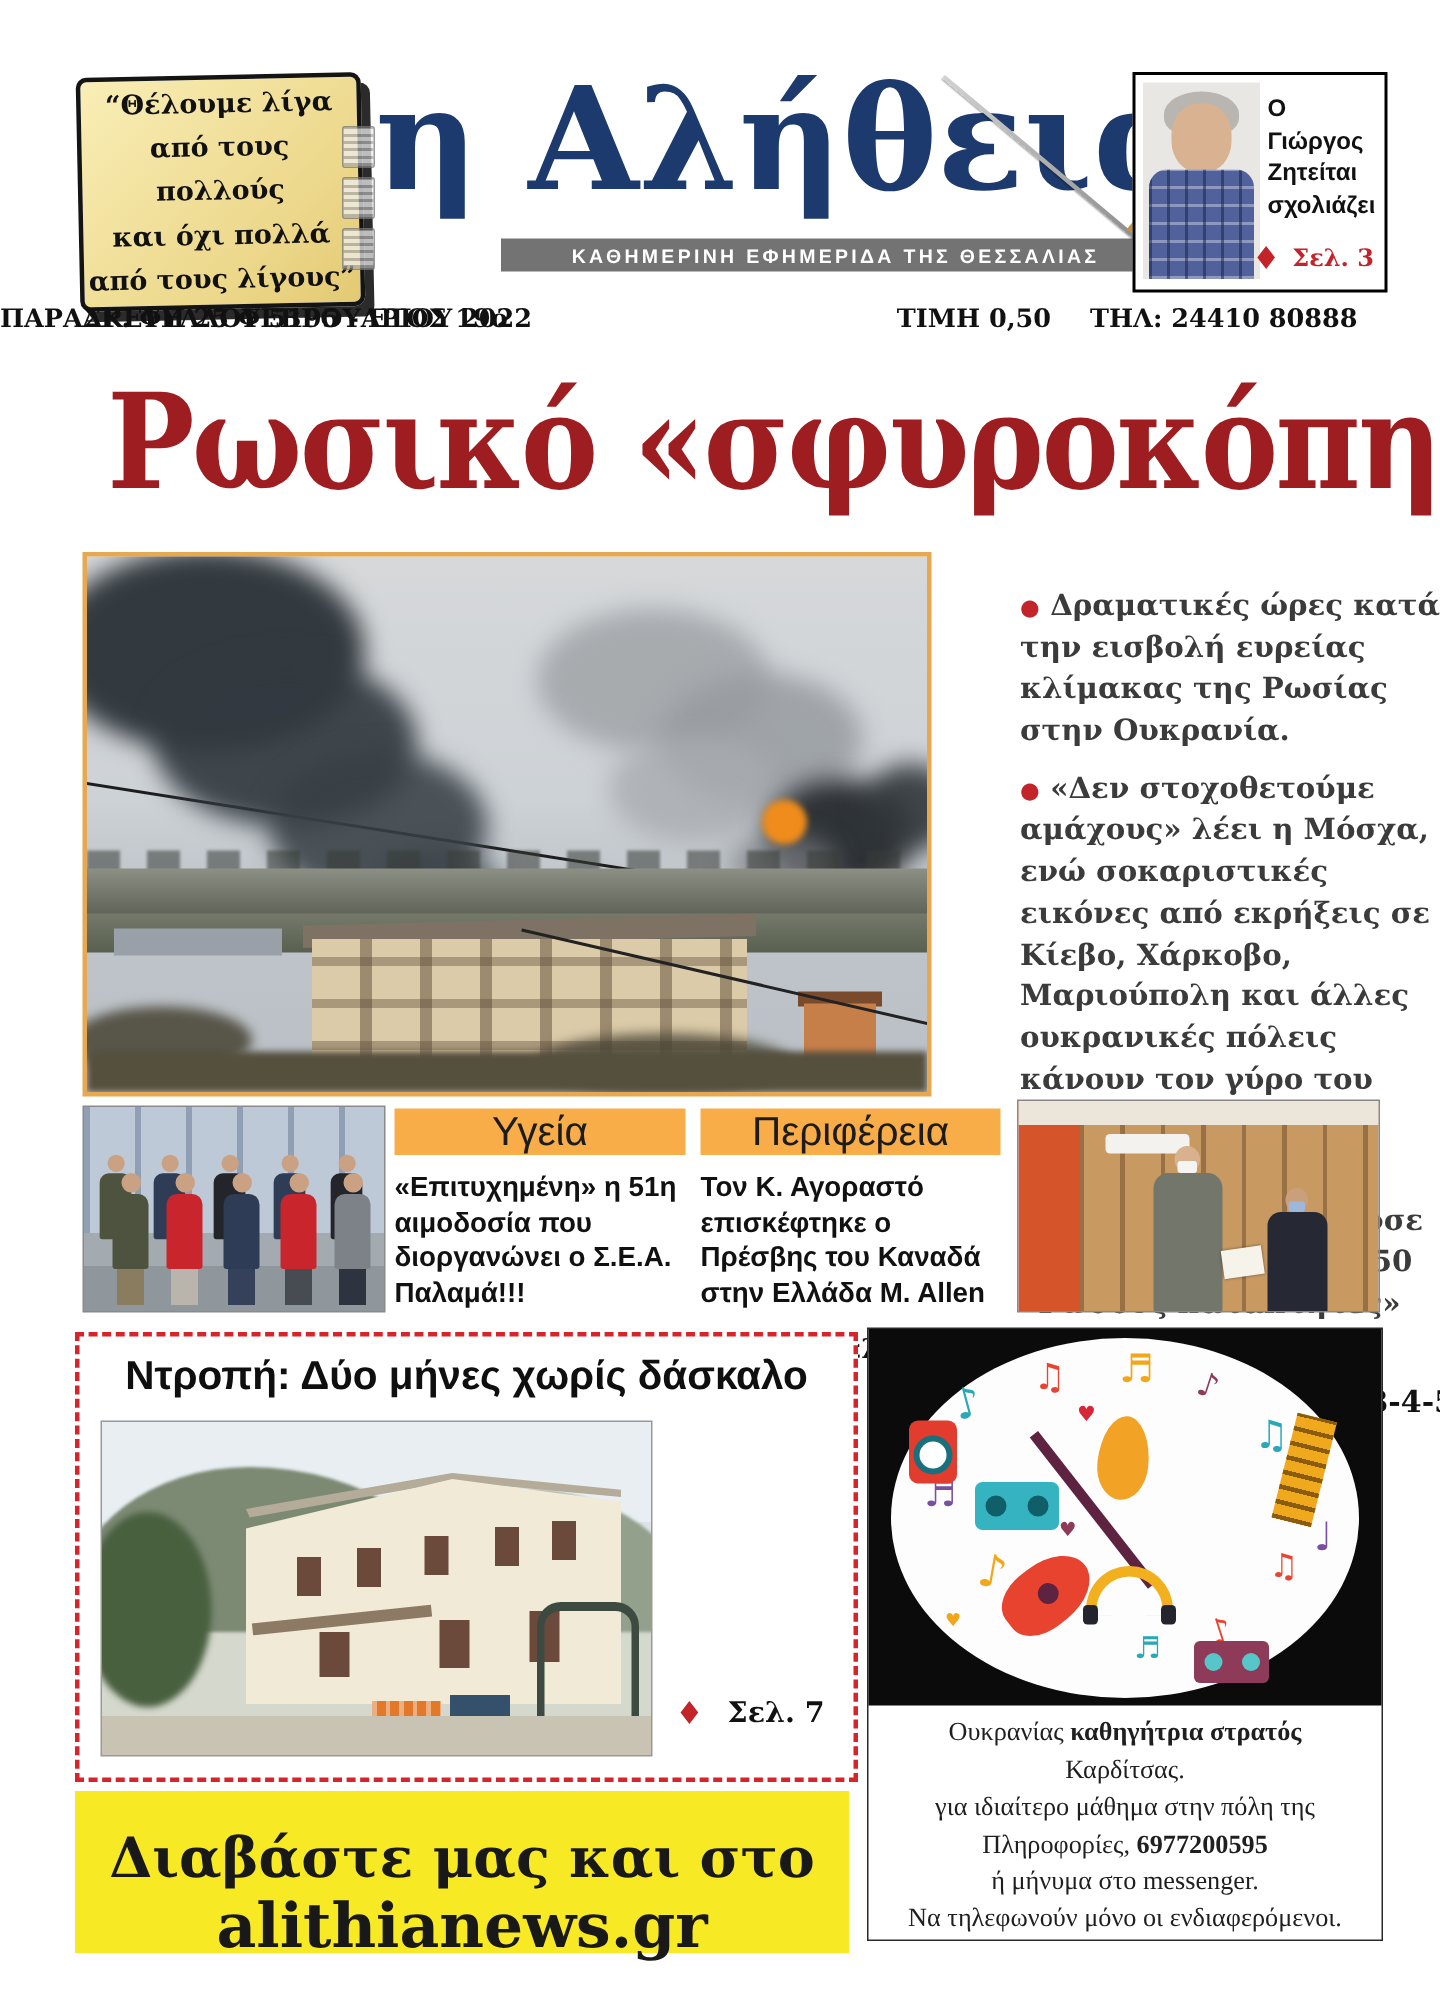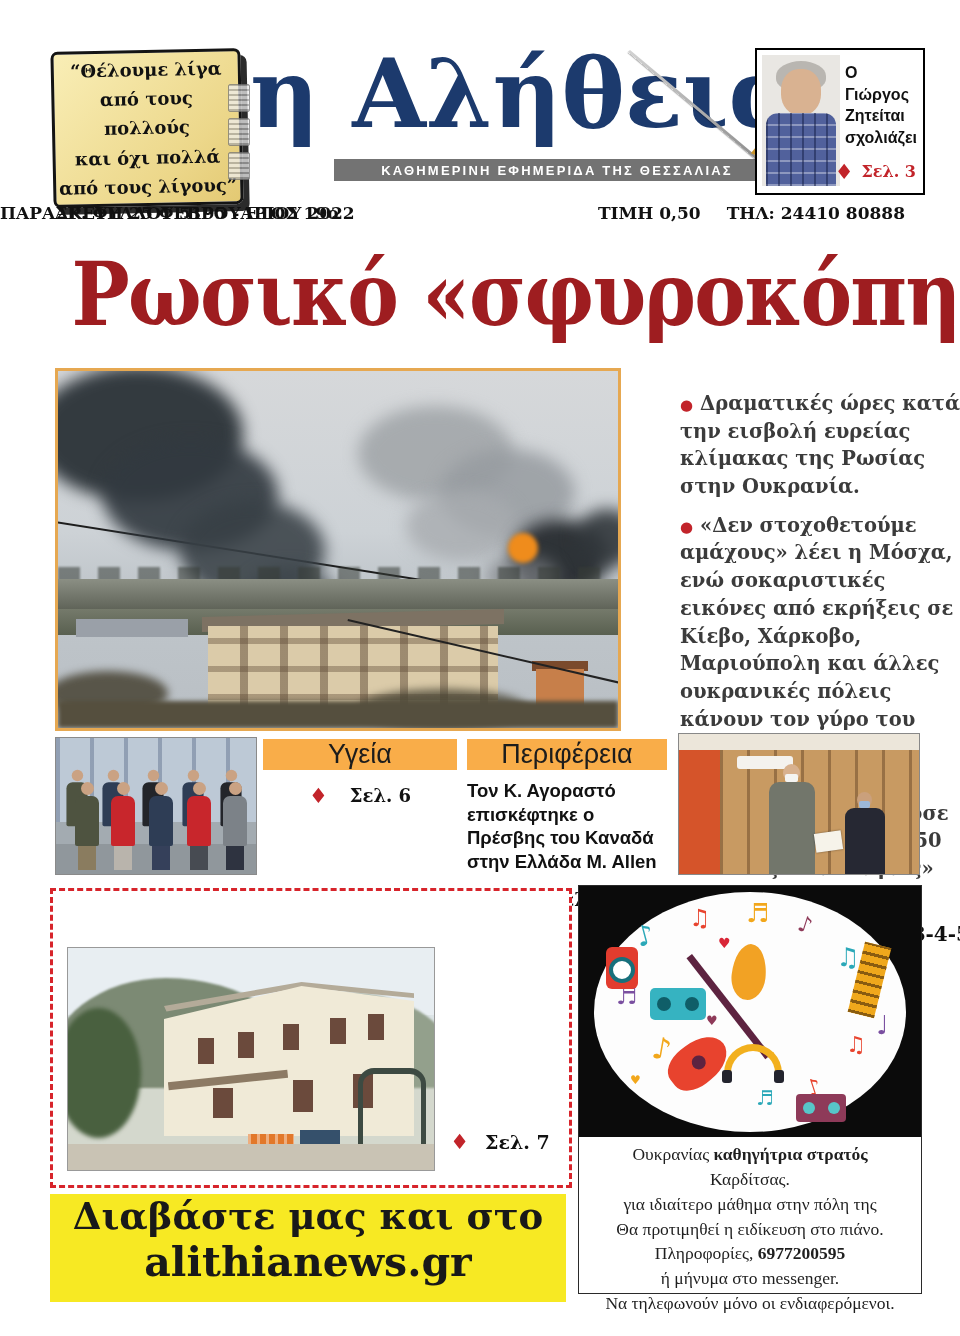--- a/index.html
+++ b/index.html
@@ -155,21 +155,21 @@
   .sground{position:absolute;left:0;bottom:0;width:100%;height:26px;background:#c9c3b4;}
   .swing{position:absolute;right:8px;top:120px;width:58px;height:70px;border-left:5px solid #3d4a42;
          border-right:5px solid #3d4a42;border-top:6px solid #3d4a42;border-radius:16px 16px 0 0;}
   .schooltext{position:absolute;left:390px;top:66px;width:114px;text-align:center;
       font-family:"DejaVu Serif",serif;font-weight:bold;font-size:19px;line-height:1.75;color:#222;}
   .schoolpage{position:absolute;left:390px;top:238px;width:114px;display:flex;justify-content:center;
       gap:16px;align-items:center;font-family:"DejaVu Serif",serif;font-weight:bold;font-size:19px;color:#111;}
 
   
   .yellowbanner{left:50px;top:1194px;width:516px;height:108px;background:#f7e923;text-align:center;}
-  .yb1{margin-top:0;font-family:"DejaVu Serif",serif;font-weight:bold;font-size:37px;color:#191919;}
+  .yb1{margin-top:22px;font-family:"DejaVu Serif",serif;font-weight:bold;font-size:37px;color:#191919;}
   .yb2{font-family:"DejaVu Serif",serif;font-weight:bold;font-size:41px;color:#191919;}
 
   
   .musicad{left:578px;top:885px;width:342px;height:407px;border:1px solid #2a2a2a;background:#fff;}
   .mblack{position:absolute;left:0;top:0;width:100%;height:251px;background:#0b0b0b;overflow:hidden;}
   .mellipse{position:absolute;left:15px;top:6px;width:312px;height:240px;background:#fdfdfd;border-radius:50%;}
   .mi{position:absolute;font-family:"DejaVu Sans",sans-serif;font-weight:bold;line-height:1;}
   .n1{left:42px;top:30px;font-size:28px;color:#2aa8b8;transform:rotate(-15deg);}
   .n2{left:95px;top:14px;font-size:24px;color:#e8442f;}
   .n3{left:152px;top:8px;font-size:26px;color:#f2a71b;}
@@ -340,20 +340,21 @@
       </div>
     <div class="pg front c-gray" style="left:166px">
         <div class="ph"></div>
         <div class="pb"></div>
         <div class="pl" style="background:#2e3340"></div>
       </div>
   </div>
 
   <div class="abs secol health">
     <div class="banner">Υγεία</div>
+    <div class="sectext">«Επιτυχημένη» η 51η αιμοδοσία που διοργανώνει ο Σ.Ε.Α. Παλαμά!!!</div>
     <div class="secpage">
       <span class="dmd">♦</span>
       <span>Σελ. 6</span>
     </div>
   </div>
 
   <div class="abs secol region">
     <div class="banner">Περιφέρεια</div>
     <div class="sectext">Τον Κ. Αγοραστό επισκέφτηκε ο Πρέσβης του Καναδά στην Ελλάδα M. Allen</div>
     <div class="secpage">
@@ -369,20 +370,21 @@
     <div class="man1b"></div>
     <div class="man1h"></div>
     <div class="man1m"></div>
     <div class="man2b"></div>
     <div class="man2h"></div>
     <div class="man2m"></div>
     <div class="paper"></div>
   </div>
 
   <div class="abs schoolbox">
+    <div class="schoolhead">Ντροπή: Δύο μήνες χωρίς δάσκαλο</div>
     <div class="schoolphoto">
       <div class="mtn1"></div>
       <div class="mtn2"></div>
       <div class="sroof"></div>
       <div class="sbldg"></div>
       <div class="swin sw1"></div>
       <div class="swin sw2"></div>
       <div class="swin sw3"></div>
       <div class="swin sw4"></div>
       <div class="swin sw5"></div>
@@ -445,20 +447,19 @@
         <div class="abs bbox2">
             <div></div>
             <div></div>
           </div>
       </div>
     </div>
     <div class="adtext">
       <div><span>Ουκρανίας </span><b>καθηγήτρια στρατός</b></div>
       <div>Καρδίτσας.</div>
       <div>για ιδιαίτερο μάθημα στην πόλη της</div>
-      <div>Θα προτιμηθεί η ειδίκευση στο πιάνο.</div>
       <div><span>Πληροφορίες, </span><b>6977200595</b></div>
       <div>ή μήνυμα στο messenger.</div>
       <div>Να τηλεφωνούν μόνο οι ενδιαφερόμενοι.</div>
     </div>
   </div>
 
 </div>
 
 </body></html>

